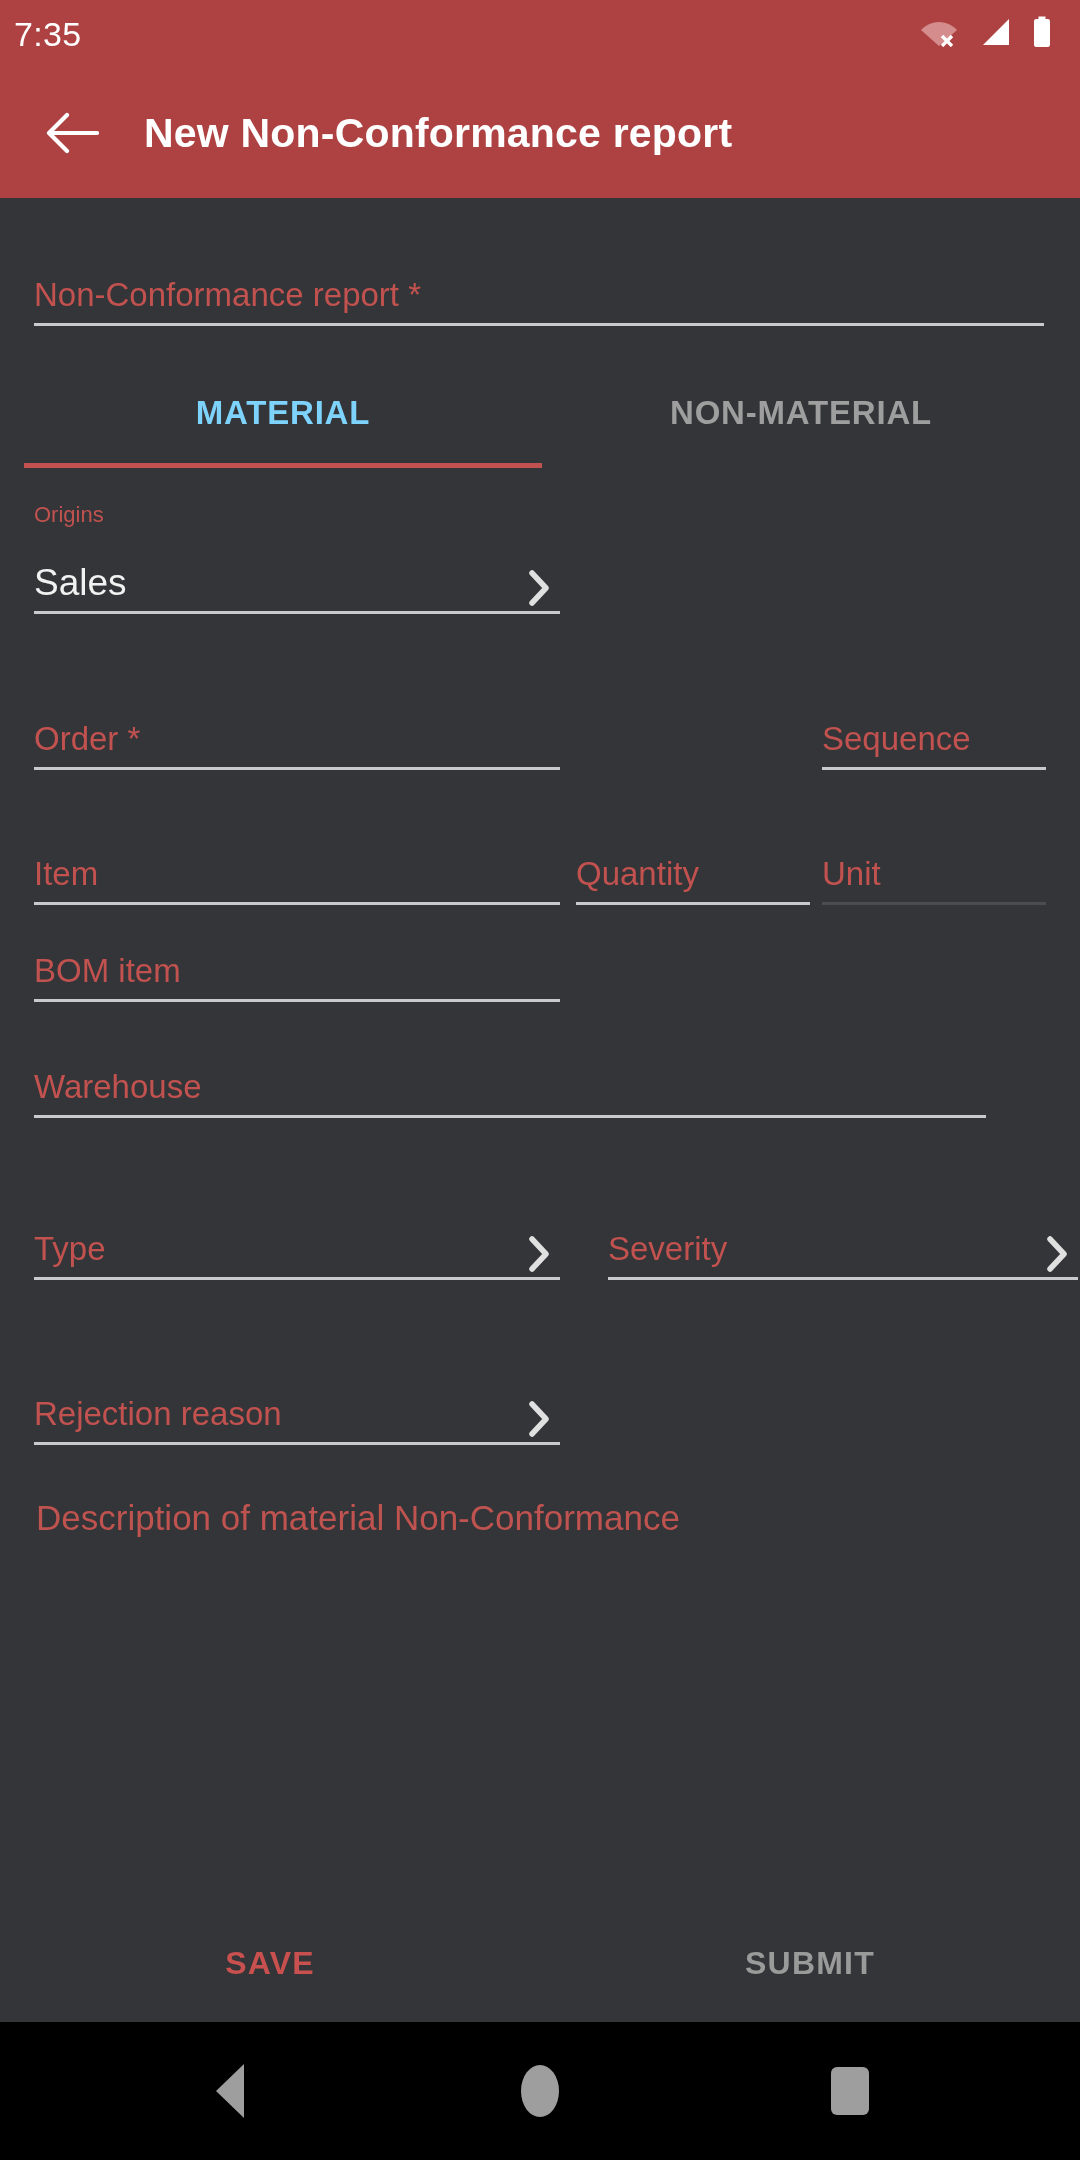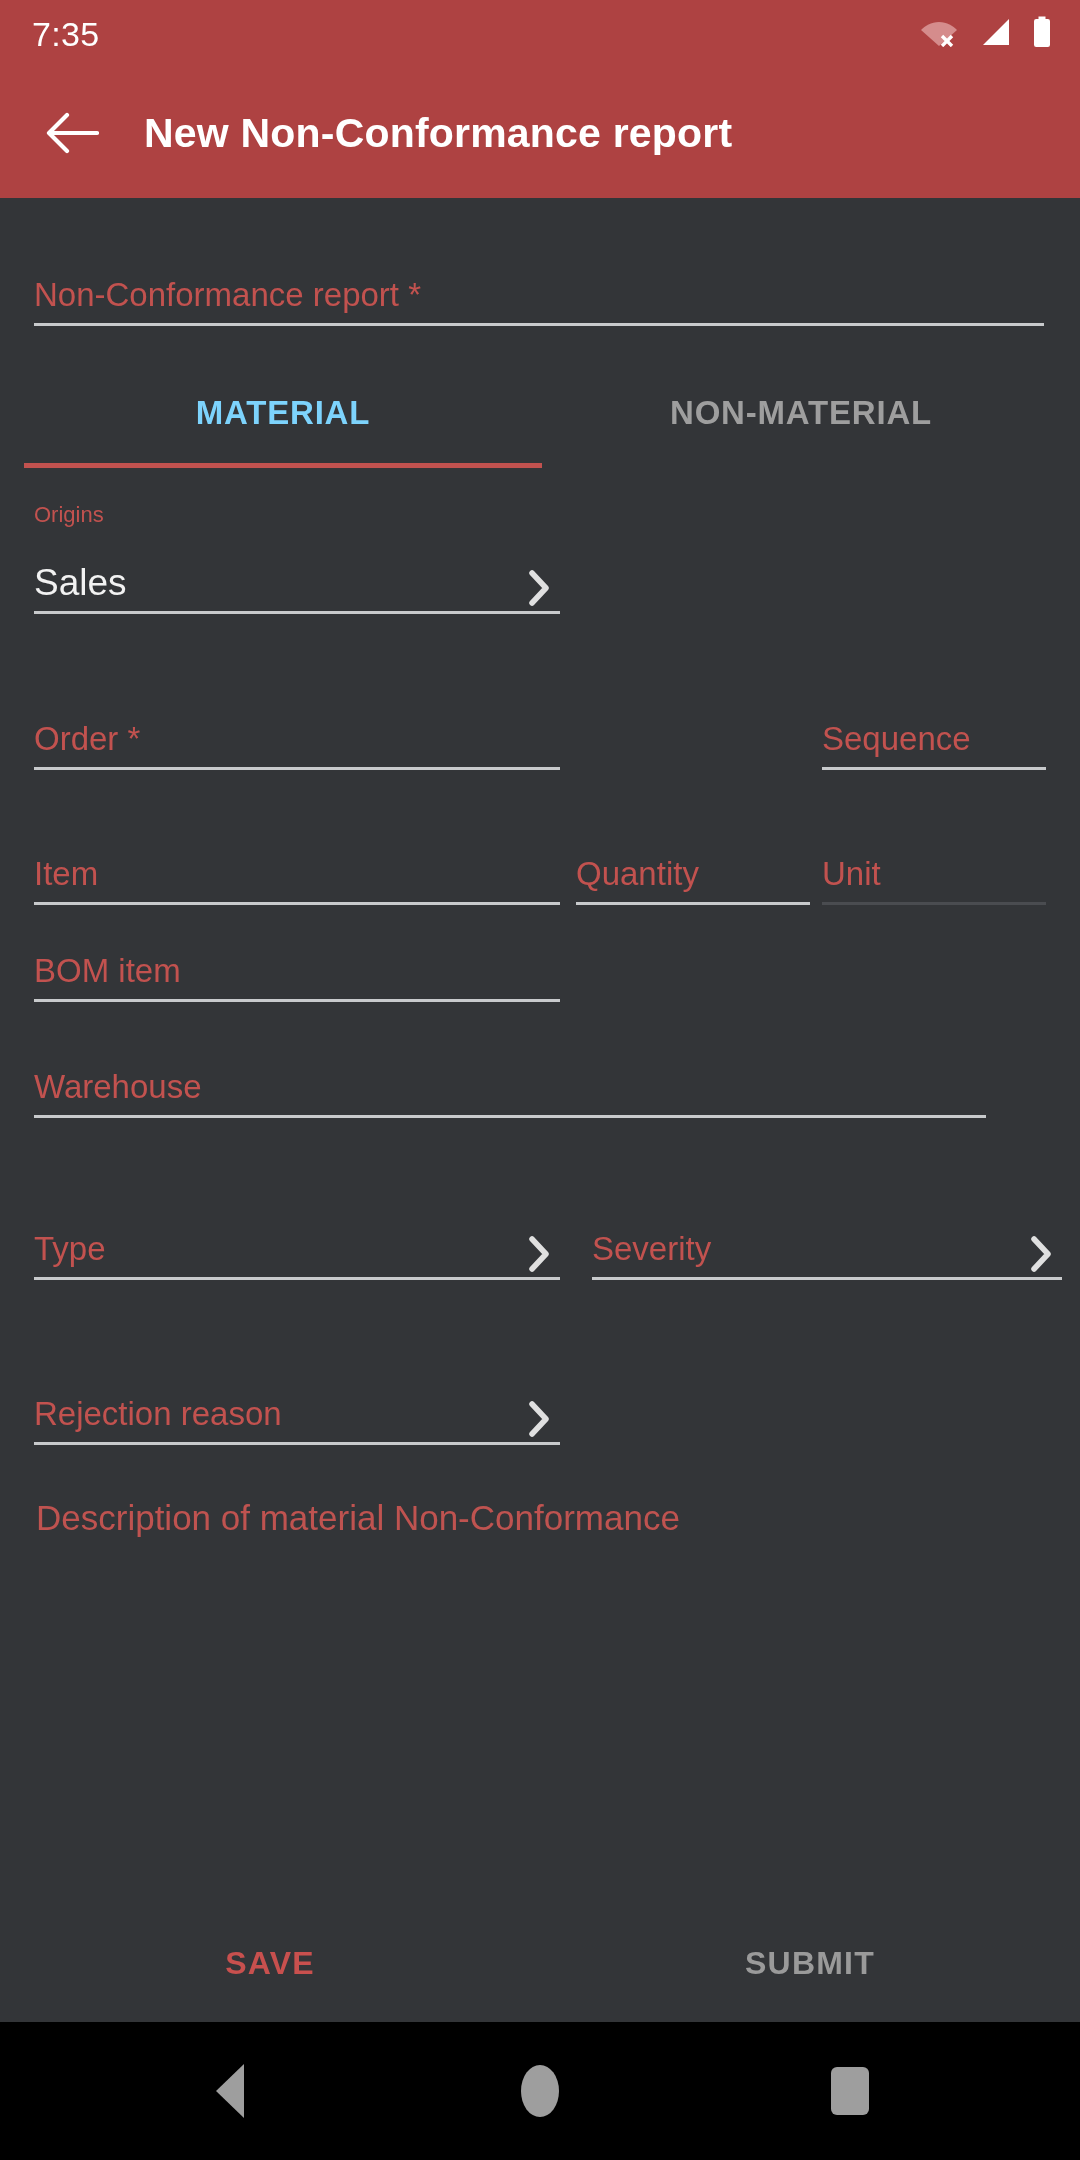--- a/index.html
+++ b/index.html
@@ -10,21 +10,21 @@
     -webkit-font-smoothing:antialiased;
     overflow:hidden;
   }
   .phone { position:relative; width:1080px; height:2160px; background:#303236; }
 
   
   .statusbar {
     position:absolute; top:0; left:0; width:1080px; height:68px;
     background:#AE4242; display:flex; align-items:center;
   }
-  .clock { color:#ffffff; font-size:34px; margin-left:32px; letter-spacing:0.3px; }
+  .clock { color:#ffffff; font-size:34px; margin-left:14px; letter-spacing:0.3px; }
   .status-icons {
     margin-left:auto; margin-right:28px;
     display:flex; align-items:center; gap:20px;
   }
   .ic { display:block; }
 
   
   .appbar {
     position:absolute; top:68px; left:0; width:1080px; height:130px;
     background:#AE4242; display:flex; align-items:center;
@@ -218,21 +218,21 @@
 
     <div class="field" style="left:34px; top:1020px; width:526px; height:62px;">
       <div class="lbl">Type</div>
       <div class="chev">
         <svg width="24" height="36" viewBox="0 0 24 36">
           <path d="M5 3 L19 18 L5 33" stroke="#E0E0E0" stroke-width="5.5" fill="none" stroke-linecap="round" stroke-linejoin="round"></path>
         </svg>
       </div>
       <div class="rule"></div>
     </div>
-    <div class="field" style="left:592px; top:1020px; width:470px; height:62px;">
+    <div class="field" style="left:608px; top:1020px; width:470px; height:62px;">
       <div class="lbl">Severity</div>
       <div class="chev">
         <svg width="24" height="36" viewBox="0 0 24 36">
           <path d="M5 3 L19 18 L5 33" stroke="#E0E0E0" stroke-width="5.5" fill="none" stroke-linecap="round" stroke-linejoin="round"></path>
         </svg>
       </div>
       <div class="rule"></div>
     </div>
 
     <div class="field" style="left:34px; top:1185px; width:526px; height:62px;">

